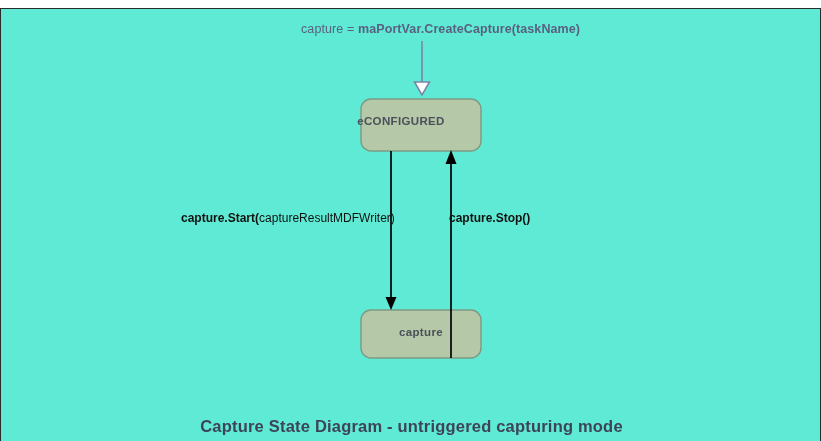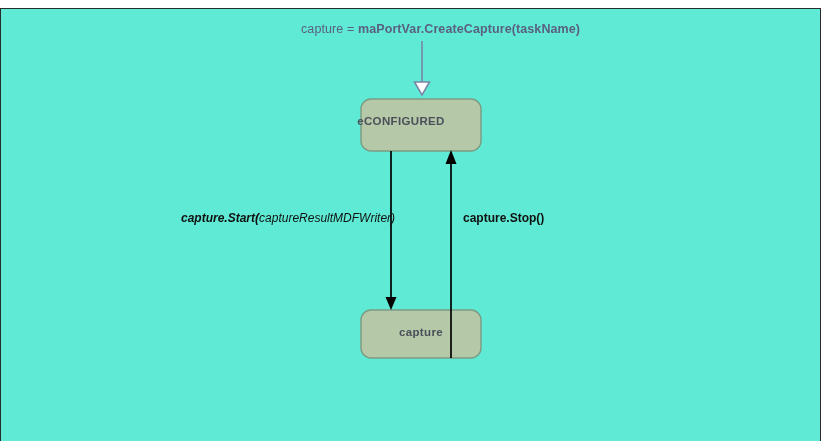--- a/index.html
+++ b/index.html
@@ -77,24 +77,23 @@
   .trans-label {
     font-size: 12px;
     color: #111111;
     top: 202px;
   }
   .trans-label .bold {
     font-weight: bold;
   }
   .trans-start {
     left: 180px;
-    font-style: italic;
   }
   .trans-stop {
-    left: 462px;
+    left: 448px;
   }
 
   
   .caption {
     left: 0px;
     top: 408px;
     width: 821px;
     text-align: center;
     font-size: 16.5px;
     font-weight: bold;
@@ -138,14 +137,15 @@
     <div class="lbl creation-label"><span>capture = </span><span class="bold">maPortVar.CreateCapture(taskName)</span></div>
 
     <div class="lbl state-text configured">eCONFIGURED</div>
 
     <div class="lbl state-text running">capture</div>
 
     <div class="lbl trans-label trans-start"><span class="bold">capture.Start(</span><span>captureResultMDFWriter)</span></div>
 
     <div class="lbl trans-label trans-stop"><span class="bold">capture.Stop()</span><span></span></div>
 
+    <div class="lbl caption">Capture State Diagram - untriggered capturing mode</div>
   </div>
 </div>
 
 </body></html>

